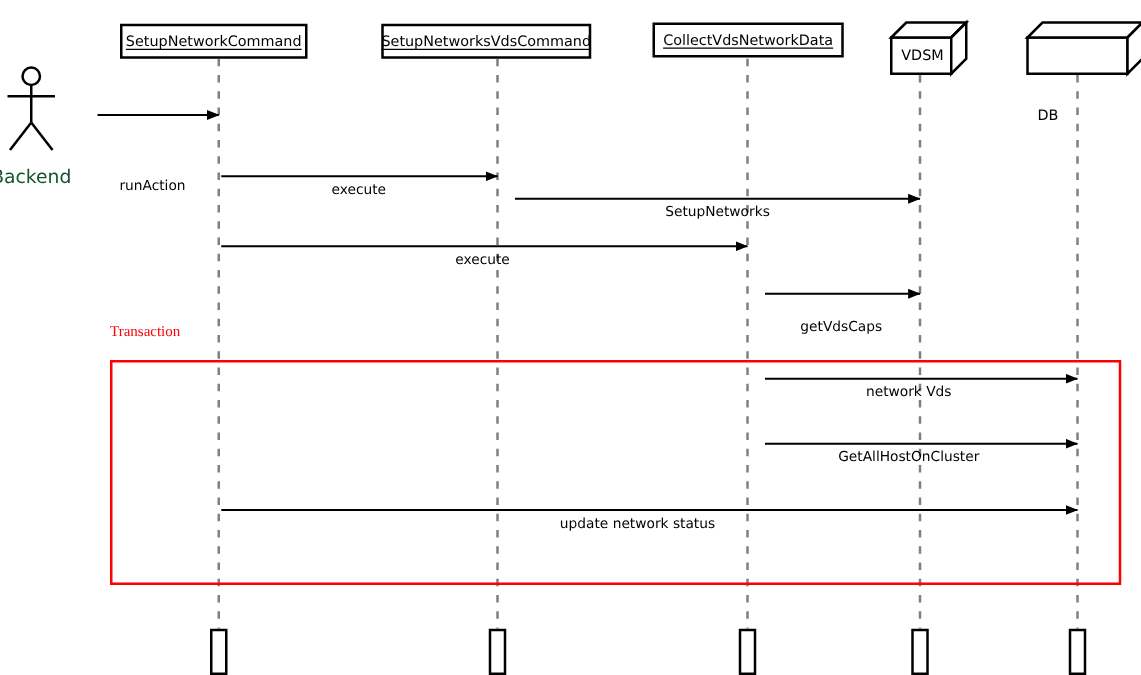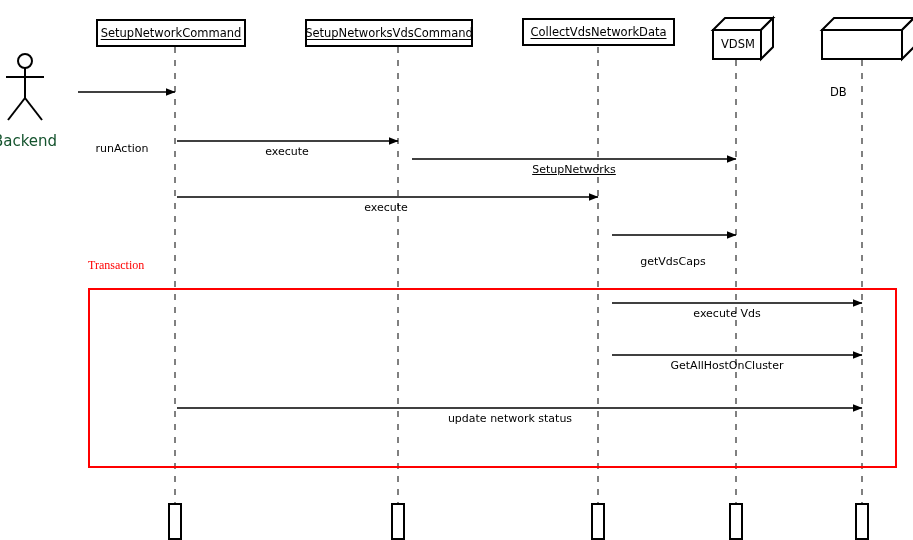--- a/index.html
+++ b/index.html
@@ -139,24 +139,24 @@
       </div>
       <div class="lifeline-head" style="left: 522px; top: 18px; width: 153px; height: 28px;">
         <span class="ll-label">CollectVdsNetworkData</span>
       </div>
       <div class="node-label" style="left: 721px; top: 36.5px;">VDSM</div>
       <div class="node-label" style="left: 830px; top: 36.5px; margin-top: 48px;">DB</div>
     </div>
   <div id="labels-layer">
       <div class="msg-label" style="left: 122px; top: 96px; margin-top: 46px;">runAction</div>
       <div class="msg-label" style="left: 287px; top: 145px;">execute</div>
-      <div class="msg-label" style="left: 574px; top: 163px; text-decoration: underline;">SetupNetworks</div>
+      <div class="msg-label" style="left: 574px; top: 163px;">SetupNetworks</div>
       <div class="msg-label" style="left: 386px; top: 201px;">execute</div>
       <div class="msg-label" style="left: 673px; top: 239px; margin-top: 16px;">getVdsCaps</div>
-      <div class="msg-label" style="left: 727px; top: 307px;">execute Vds</div>
+      <div class="msg-label" style="left: 727px; top: 307px;">network Vds</div>
       <div class="msg-label" style="left: 727px; top: 359px; text-align: center;">GetAllHostOnCluster</div>
       <div class="msg-label" style="left: 510px; top: 412px;">update network status</div>
     </div>
   <div id="frames-layer">
       <div class="frame-box" style="left: 88px; top: 288px; width: 809px; height: 180px; border-color: rgb(255, 0, 0);"></div>
       <div class="frame-label" style="left: 88px; top: 258px; color: rgb(255, 0, 0); font-family: Liberation Serif, serif;">Transaction</div>
     </div>
   <div id="terminations-layer">
       <div class="activation" style="left: 168px; top: 503px; width: 14px; height: 37px;"></div>
       <div class="activation" style="left: 391px; top: 503px; width: 14px; height: 37px;"></div>

